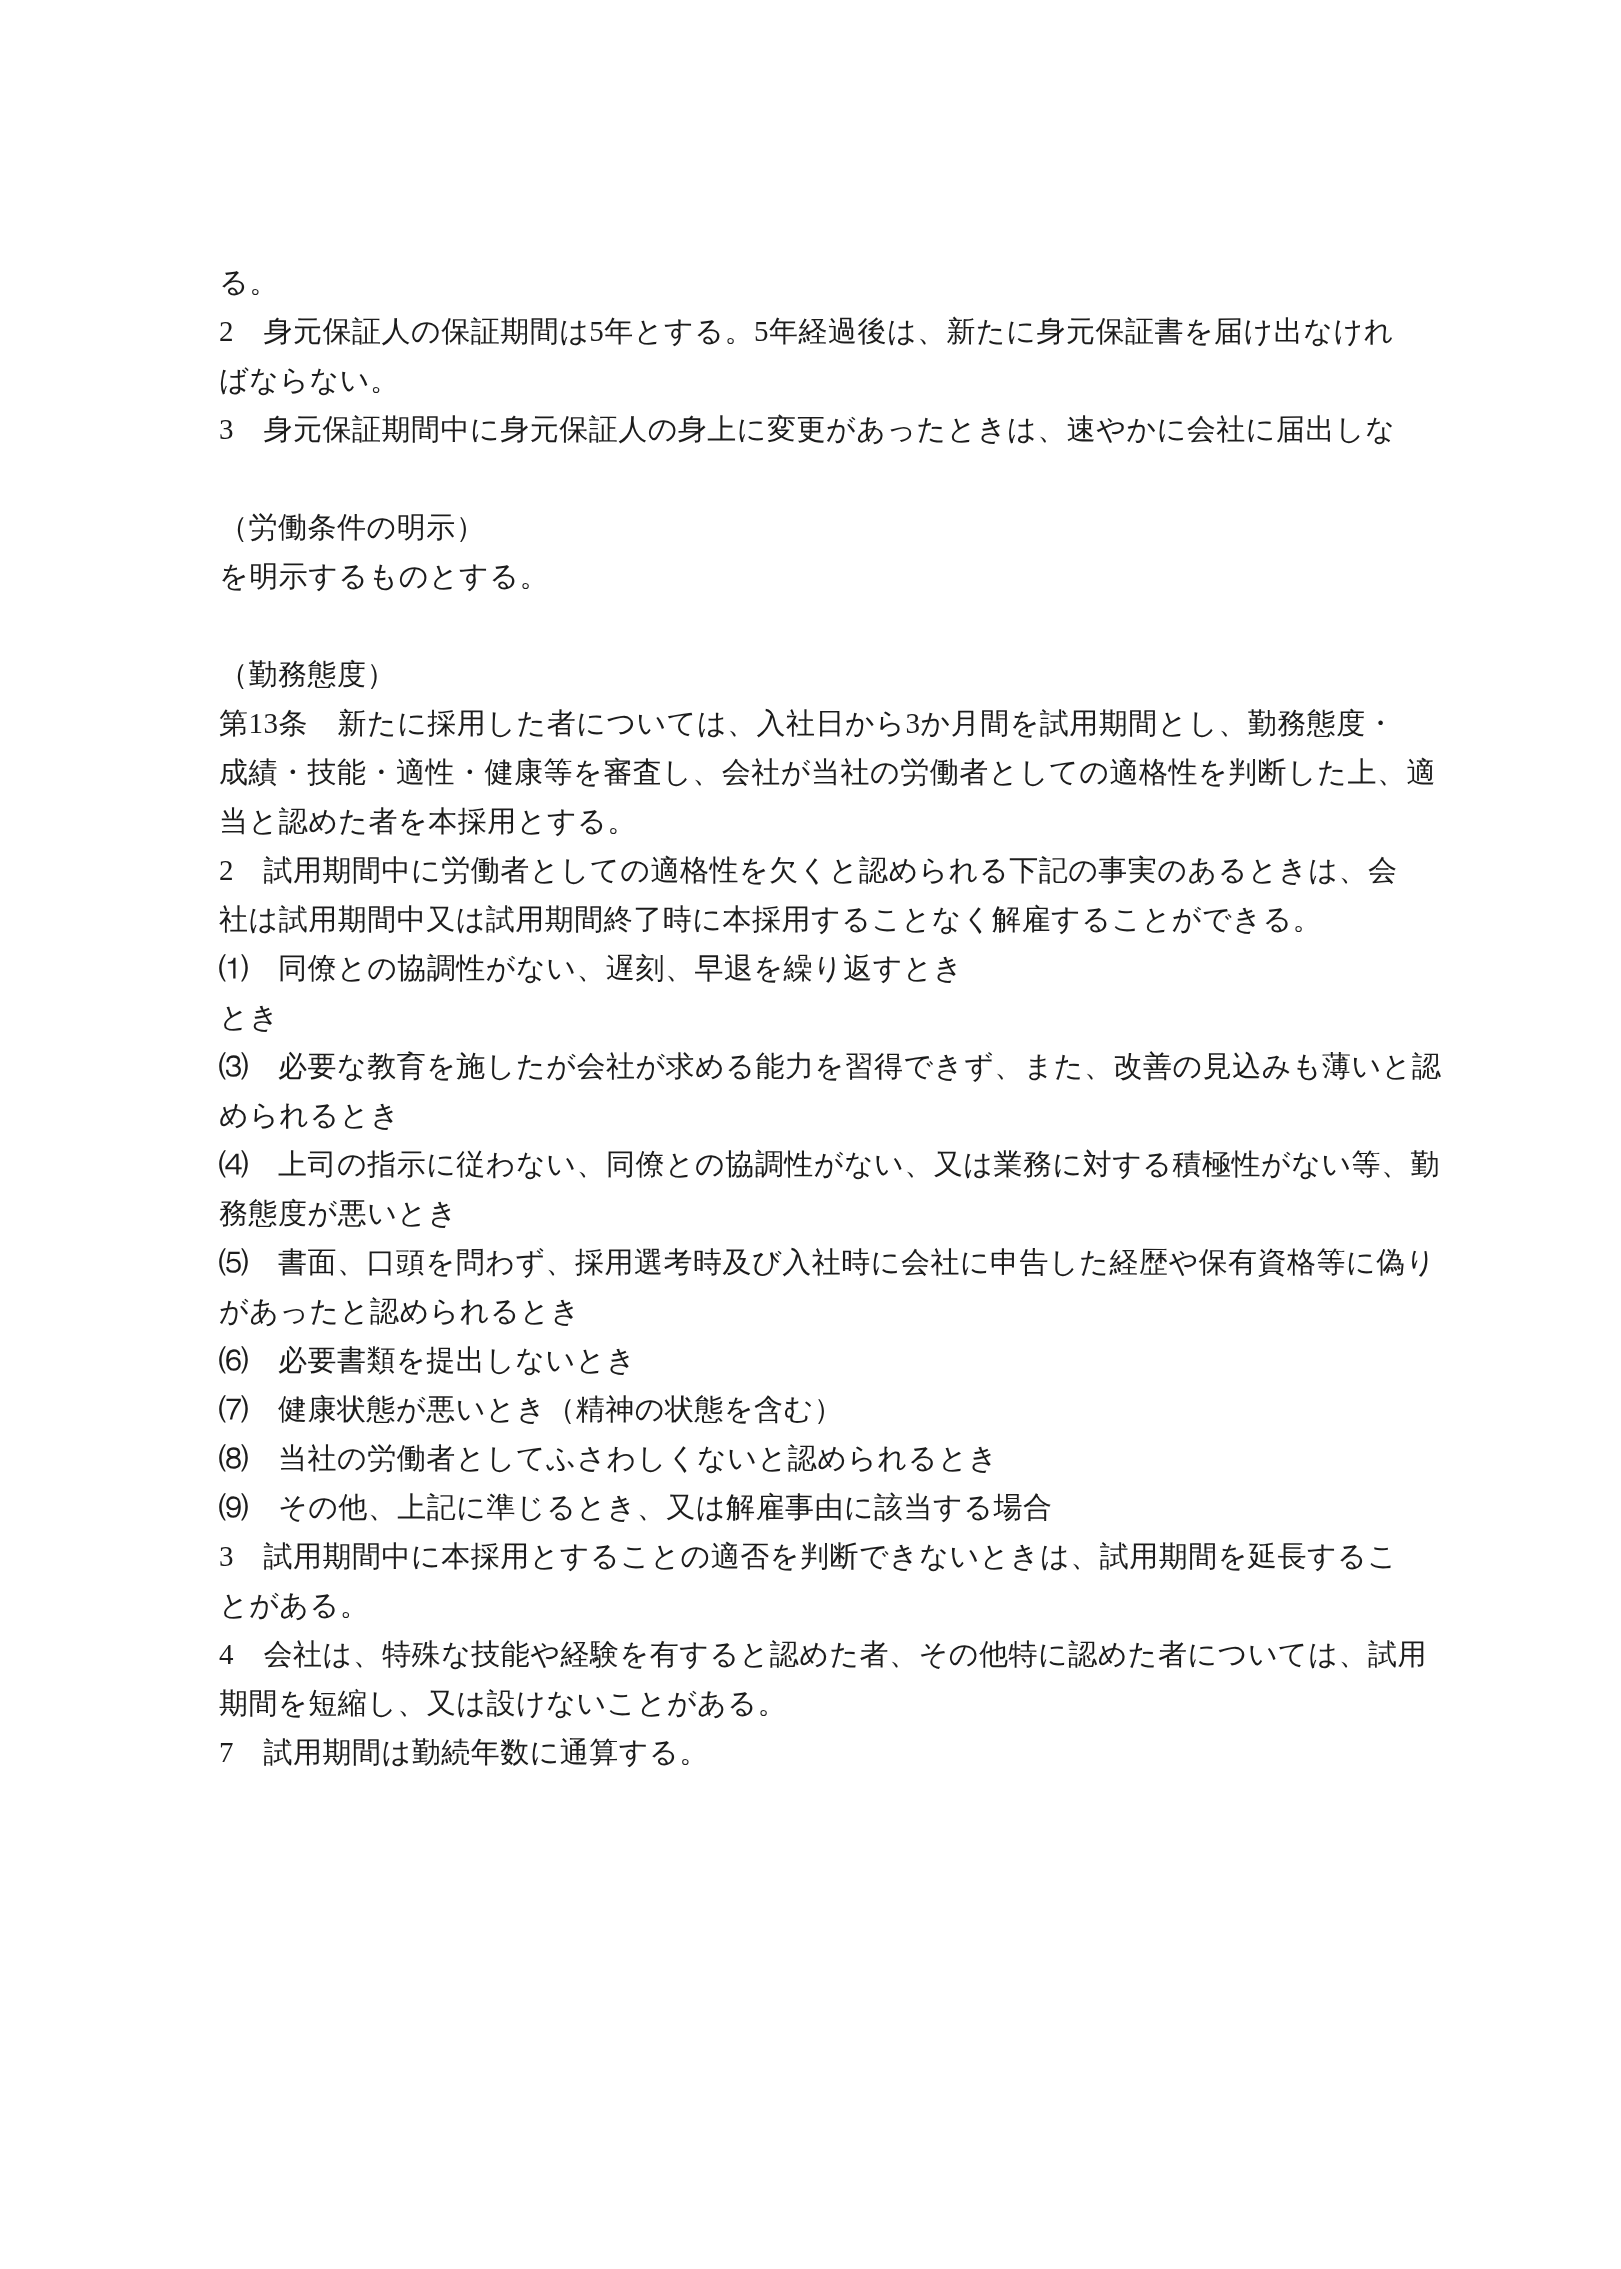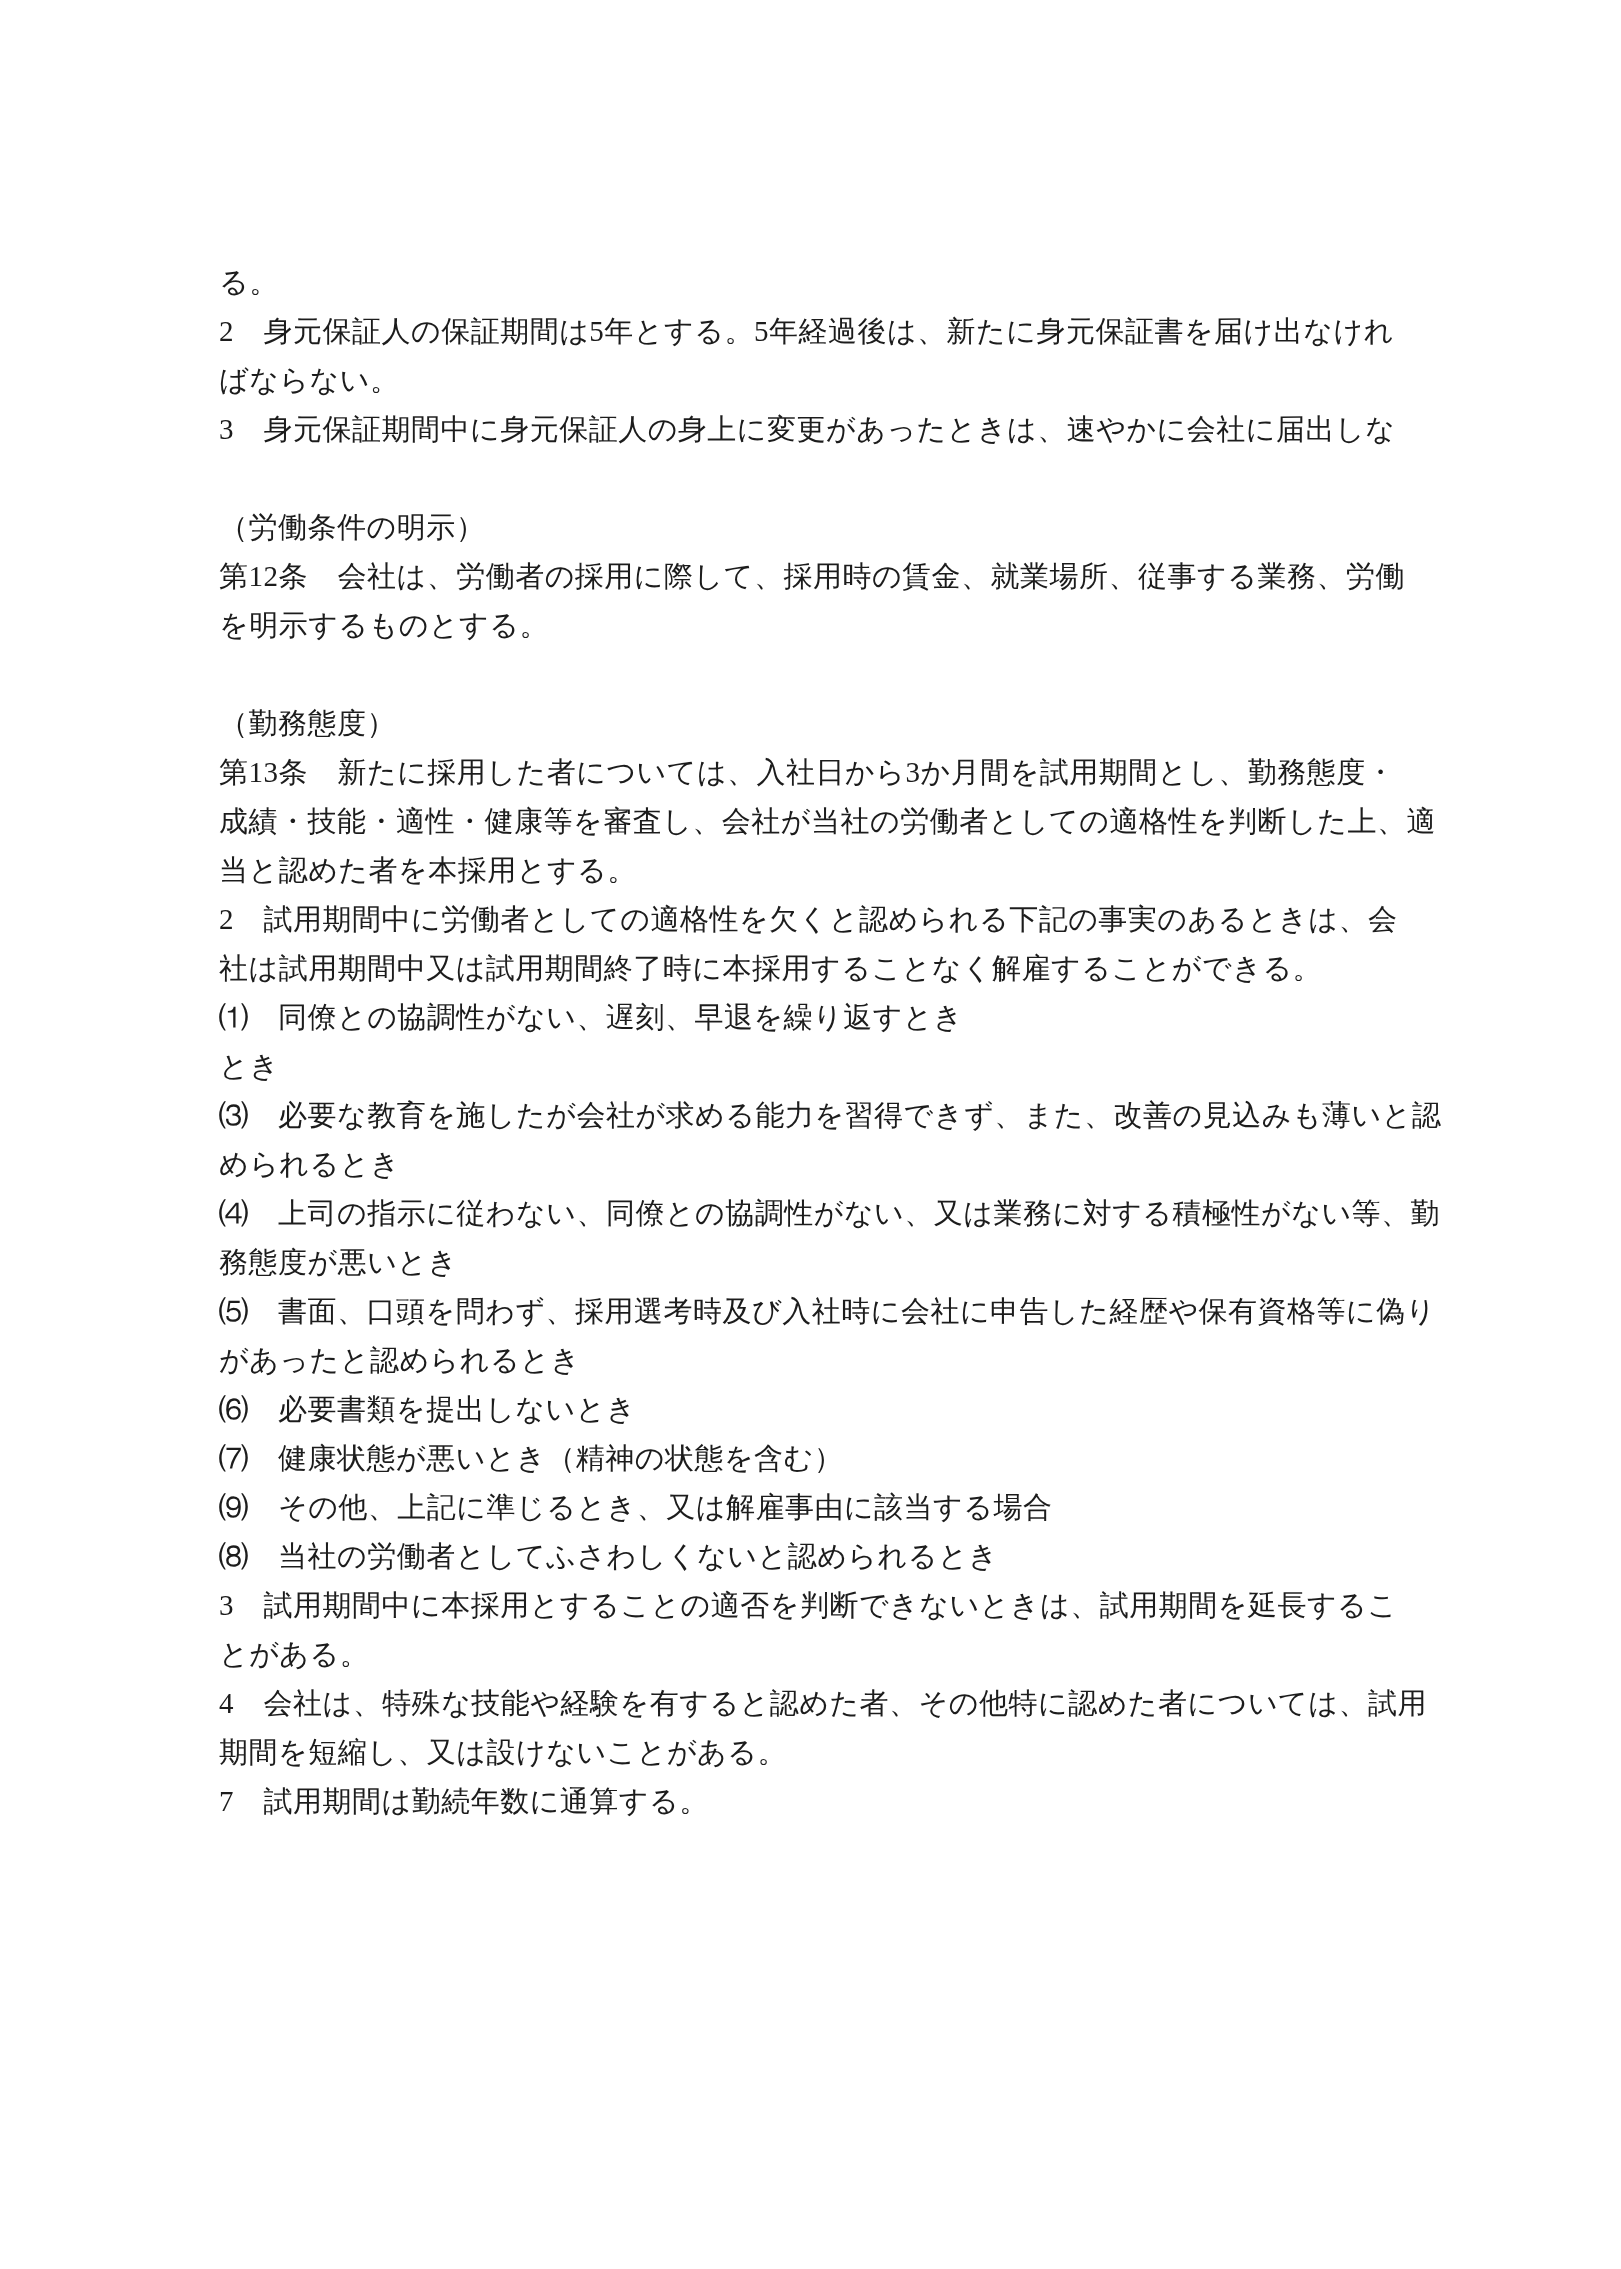--- a/index.html
+++ b/index.html
@@ -50,43 +50,42 @@
   <div class="doc">
 
     <div class="line">る。</div>
     <div class="line">2　身元保証人の保証期間は5年とする。5年経過後は、新たに身元保証書を届け出なけれ</div>
     <div class="line">ばならない。</div>
     <div class="line">3　身元保証期間中に身元保証人の身上に変更があったときは、速やかに会社に届出しな</div>
 
     <div class="spacer"></div>
 
     <div class="heading">（労働条件の明示）</div>
-    <div class="line">第12条　会社は、労働者の採用に際して、採用時の賃金、就業場所、従事する業務、労働</div>
     <div class="line">を明示するものとする。</div>
 
     <div class="spacer"></div>
 
     <div class="heading">（勤務態度）</div>
     <div class="line">第13条　新たに採用した者については、入社日から3か月間を試用期間とし、勤務態度・</div>
     <div class="line">成績・技能・適性・健康等を審査し、会社が当社の労働者としての適格性を判断した上、適</div>
     <div class="line">当と認めた者を本採用とする。</div>
     <div class="line">2　試用期間中に労働者としての適格性を欠くと認められる下記の事実のあるときは、会</div>
     <div class="line">社は試用期間中又は試用期間終了時に本採用することなく解雇することができる。</div>
     <div class="line">⑴　同僚との協調性がない、遅刻、早退を繰り返すとき</div>
     <div class="line">とき</div>
     <div class="line">⑶　必要な教育を施したが会社が求める能力を習得できず、また、改善の見込みも薄いと認</div>
     <div class="line">められるとき</div>
     <div class="line">⑷　上司の指示に従わない、同僚との協調性がない、又は業務に対する積極性がない等、勤</div>
     <div class="line">務態度が悪いとき</div>
     <div class="line">⑸　書面、口頭を問わず、採用選考時及び入社時に会社に申告した経歴や保有資格等に偽り</div>
     <div class="line">があったと認められるとき</div>
     <div class="line">⑹　必要書類を提出しないとき</div>
     <div class="line">⑺　健康状態が悪いとき（精神の状態を含む）</div>
+    <div class="line">⑻　当社の労働者としてふさわしくないと認められるとき</div>
     <div class="line">⑼　その他、上記に準じるとき、又は解雇事由に該当する場合</div>
-    <div class="line">⑻　当社の労働者としてふさわしくないと認められるとき</div>
     <div class="line">3　試用期間中に本採用とすることの適否を判断できないときは、試用期間を延長するこ</div>
     <div class="line">とがある。</div>
     <div class="line">4　会社は、特殊な技能や経験を有すると認めた者、その他特に認めた者については、試用</div>
     <div class="line">期間を短縮し、又は設けないことがある。</div>
     <div class="line">7　試用期間は勤続年数に通算する。</div>
 
   </div>
 </div>
 
 

